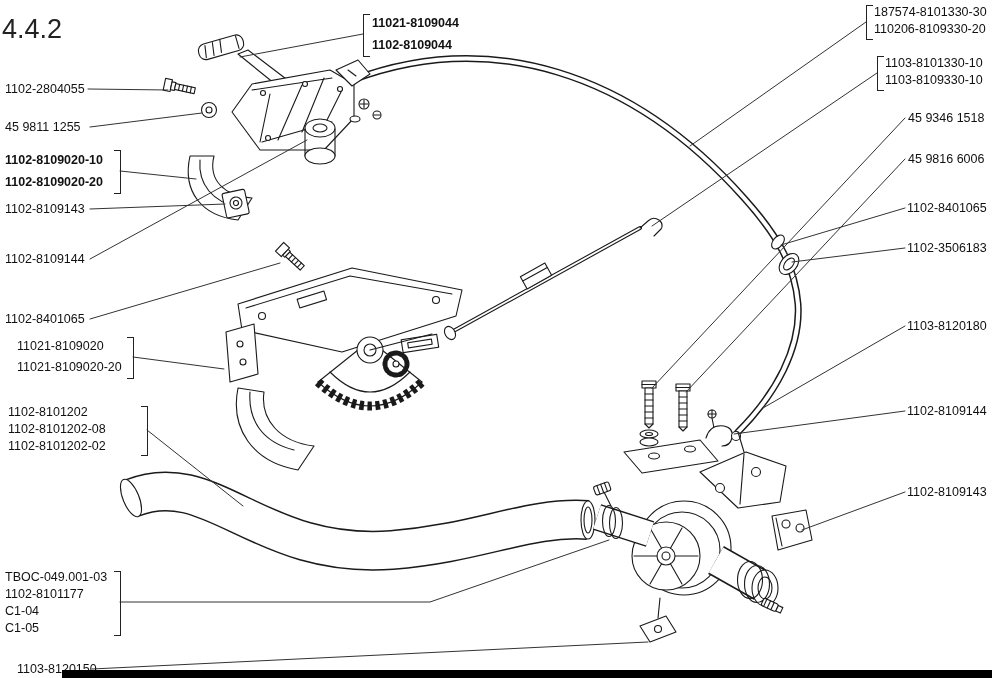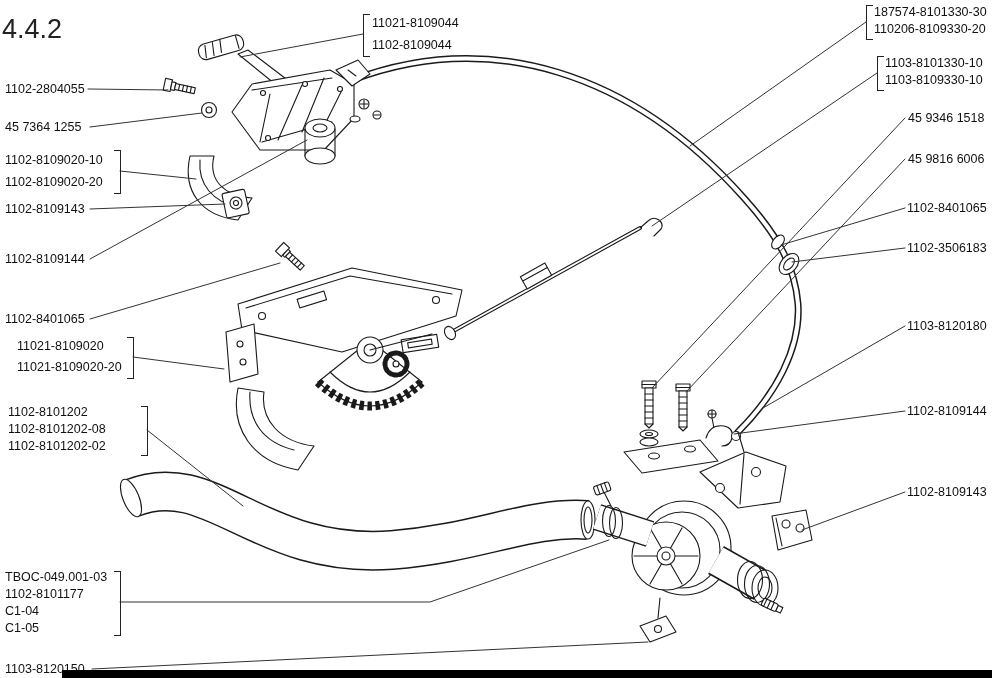--- a/index.html
+++ b/index.html
@@ -1,21 +1,21 @@
 <!DOCTYPE html>
 <html><head>
 <meta charset="utf-8">
 <style>
   html,body{margin:0;padding:0;background:#fff;}
   #page{position:relative;width:992px;height:678px;background:#fff;overflow:hidden;
         font-family:"Liberation Sans",sans-serif;color:#111;}
   #drawing{position:absolute;left:0;top:0;}
   .callout{position:absolute;font-size:12.5px;line-height:17px;white-space:nowrap;color:#111;}
   .lh21{line-height:21px;}
-  .lh22{line-height:22px;}
+  .lh22{line-height:22px;font-weight:bold;}
   .bracket{position:absolute;width:6px;border-top:1px solid #222;border-bottom:1px solid #222;}
   .br-r{border-right:1px solid #222;}
   .br-l{border-left:1px solid #222;}
   #section-num{position:absolute;left:2px;top:14px;font-size:27px;color:#222;}
   #footer-bar{position:absolute;left:62px;top:670px;width:930px;height:8px;background:#000;}
 </style>
 </head>
 <body>
 
 <div id="page">
@@ -241,21 +241,21 @@
   <div class="bracket br-l" style="left:363px;top:14px;height:41px"></div>
   <div class="callout lh22" style="left:372px;top:12px">
     <div>11021-8109044</div>
     <div>1102-8109044</div>
   </div>
 
   <div class="callout" style="left:5px;top:81px">
     <div>1102-2804055</div>
   </div>
   <div class="callout" style="left:5px;top:119px">
-    <div>45 7364 1255</div>
+    <div>45 9811 1255</div>
   </div>
   <div class="bracket br-r" style="left:114px;top:150px;height:42px"></div>
   <div class="callout lh22" style="left:5px;top:149px">
     <div>1102-8109020-10</div>
     <div>1102-8109020-20</div>
   </div>
   <div class="callout" style="left:5px;top:201px">
     <div>1102-8109143</div>
   </div>
   <div class="callout" style="left:5px;top:251px">
@@ -275,21 +275,21 @@
     <div>1102-8101202-08</div>
     <div>1102-8101202-02</div>
   </div>
   <div class="bracket br-r" style="left:114px;top:571px;height:63px"></div>
   <div class="callout" style="left:5px;top:569px">
     <div>TBOC-049.001-03</div>
     <div>1102-8101177</div>
     <div>C1-04</div>
     <div>C1-05</div>
   </div>
-  <div class="callout" style="left:5px;top:661px">
+  <div class="callout" style="left:17px;top:661px">
     <div>1103-8120150</div>
   </div>
 
   <div class="bracket br-l" style="left:866px;top:5px;height:33px"></div>
   <div class="callout" style="left:874px;top:4px">
     <div>187574-8101330-30</div>
     <div>110206-8109330-20</div>
   </div>
   <div class="bracket br-l" style="left:877px;top:56px;height:33px"></div>
   <div class="callout" style="left:885px;top:55px">

